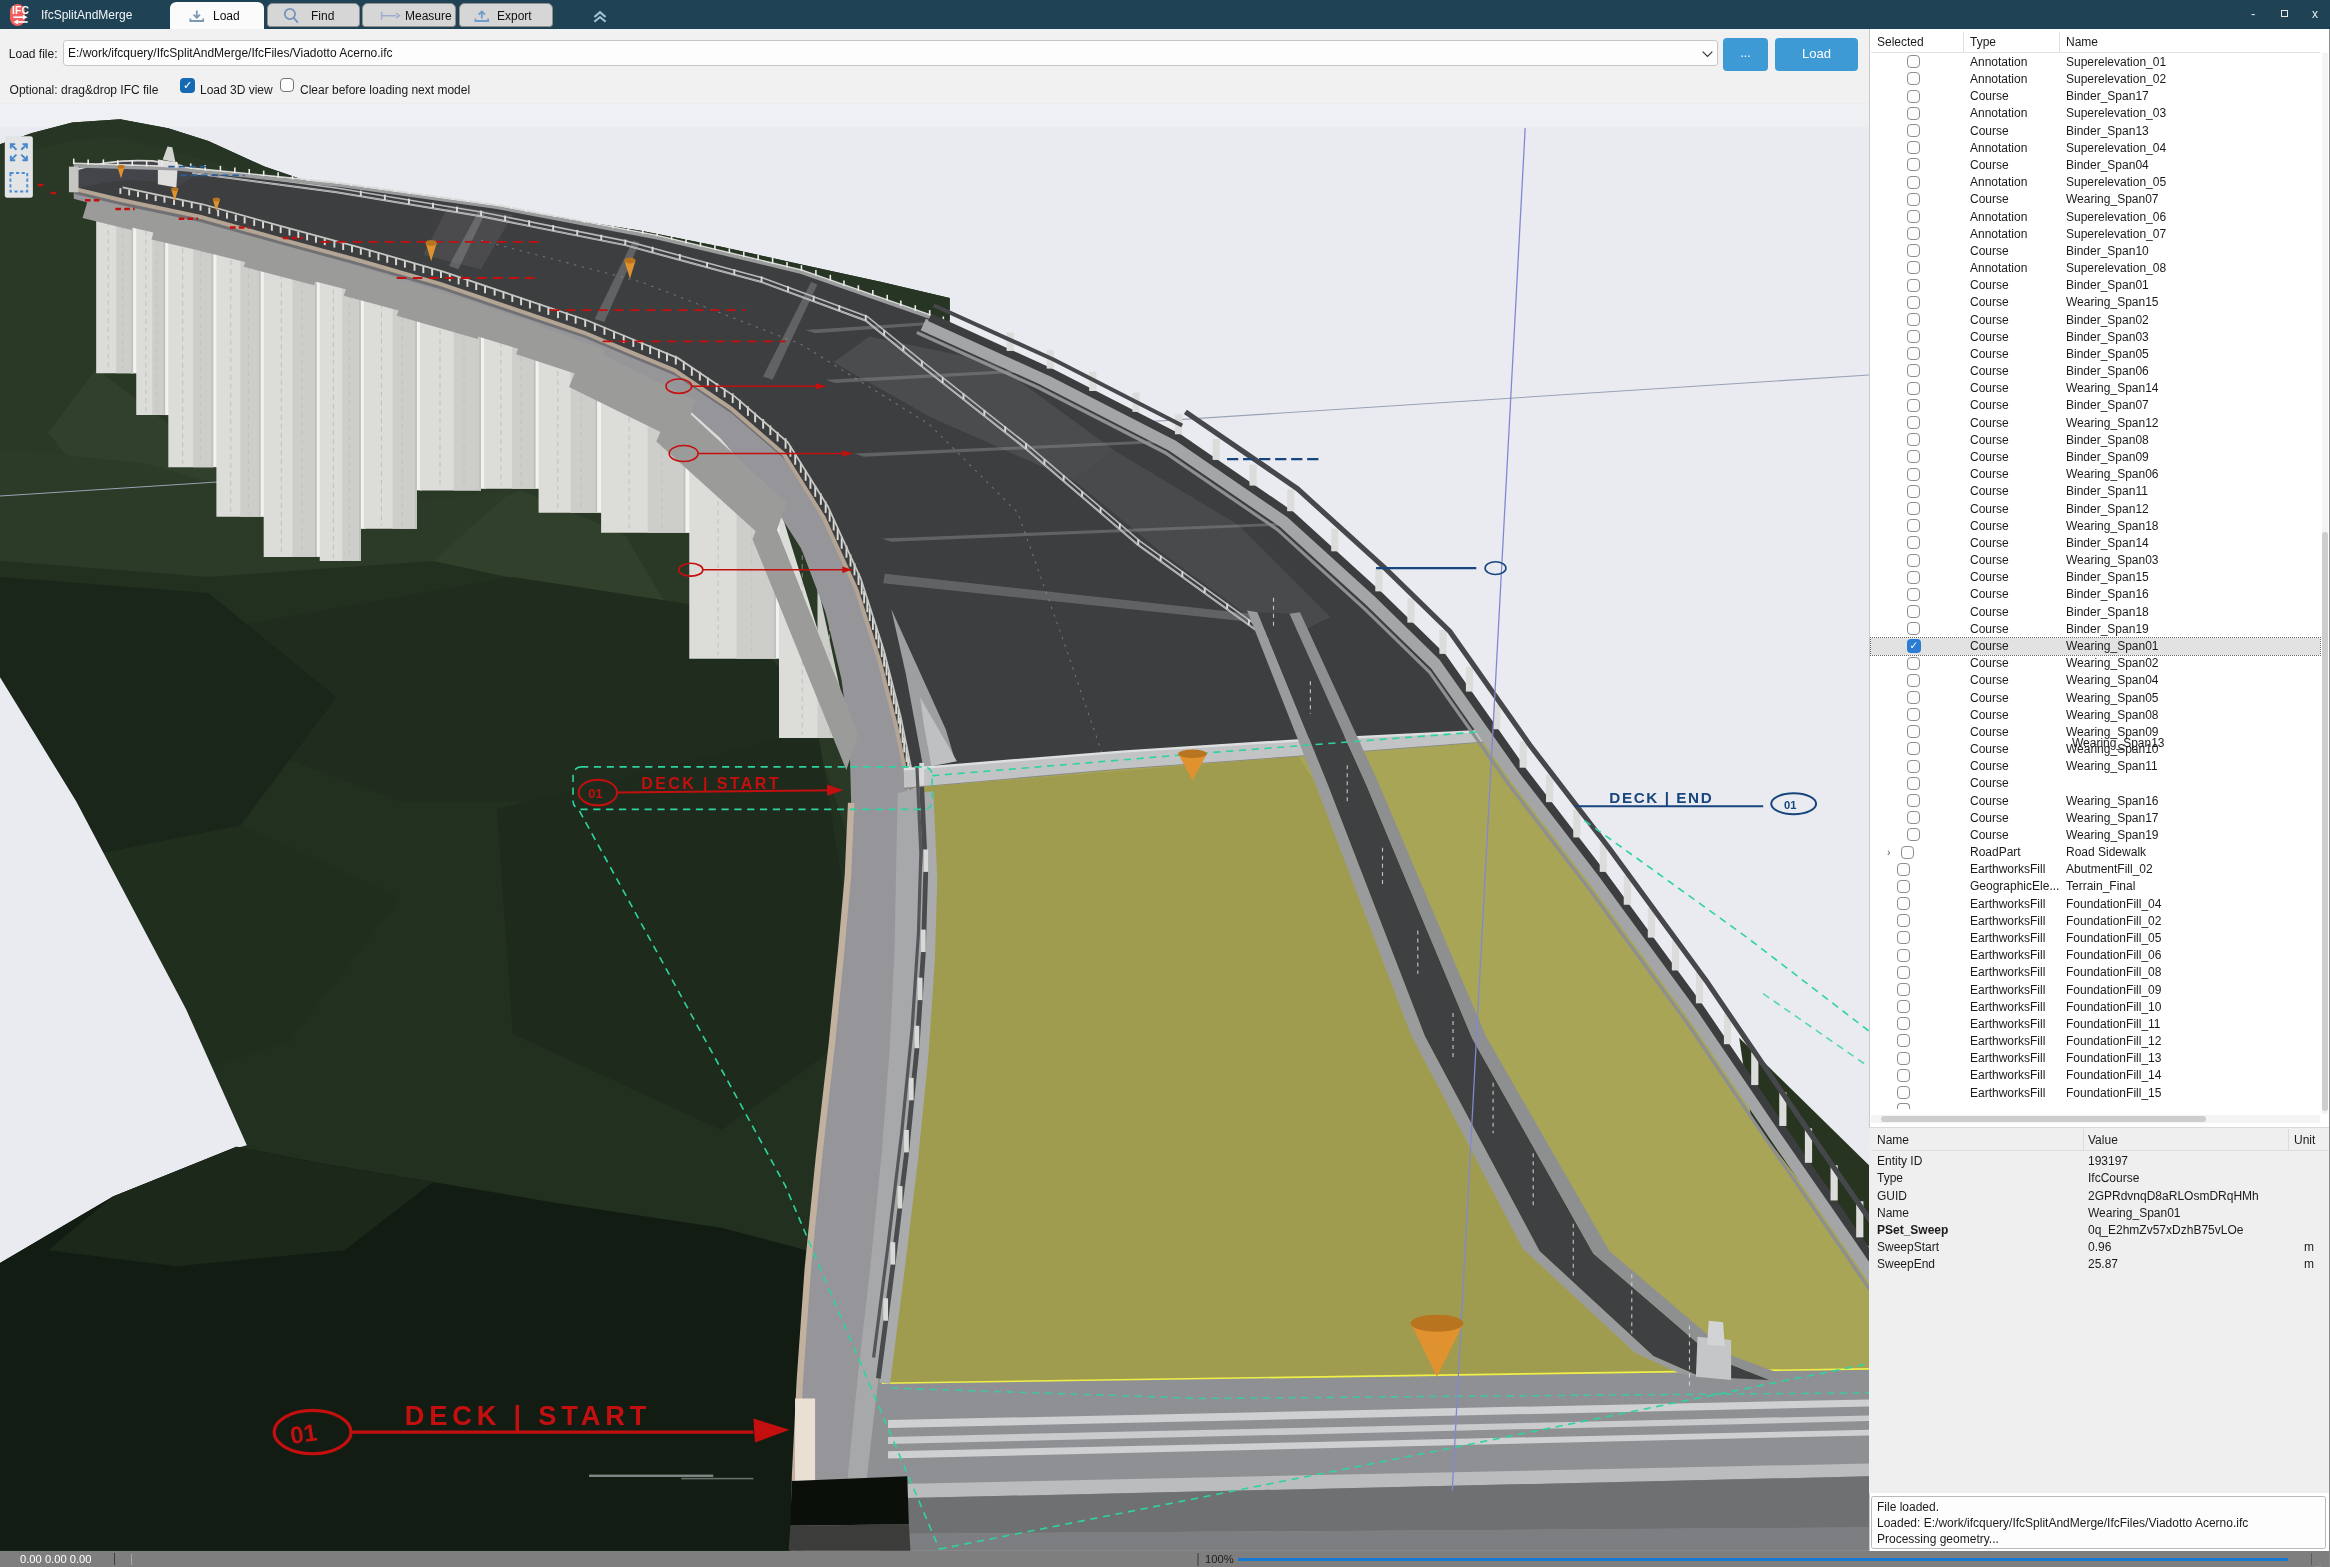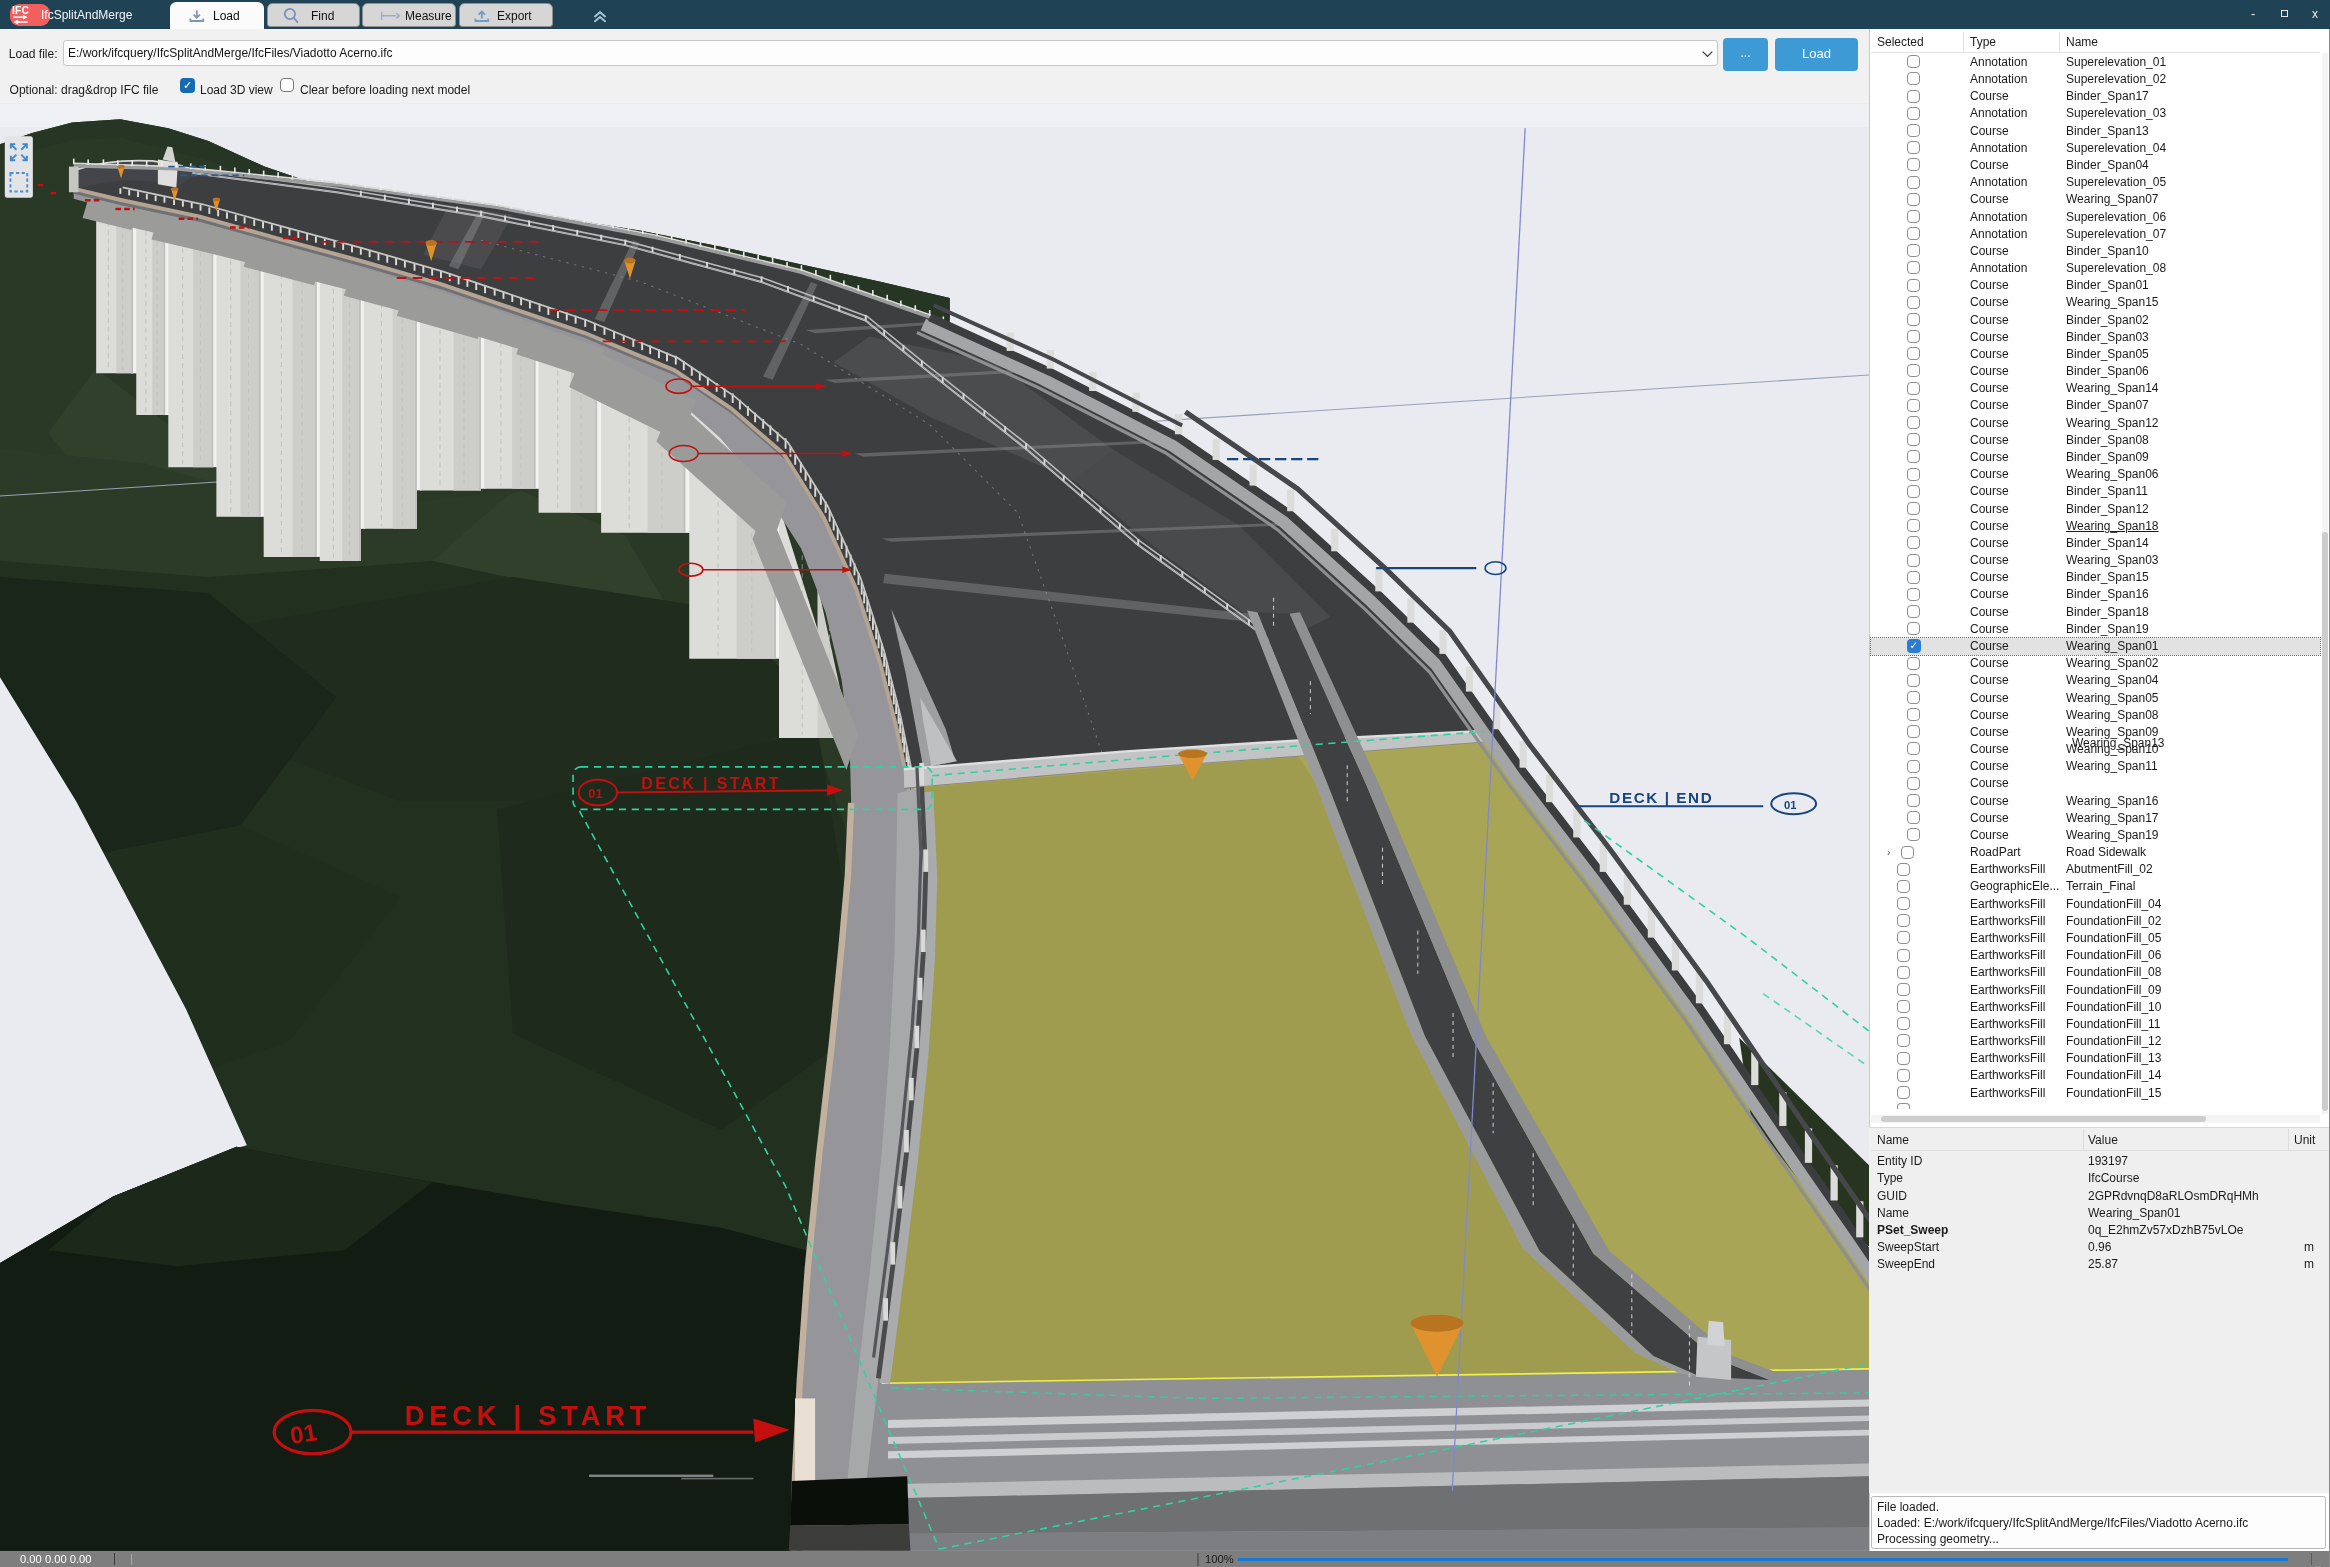--- a/index.html
+++ b/index.html
@@ -5,21 +5,21 @@
   font-family:"Liberation Sans", sans-serif; }
 .abs { position:absolute; }
 .tr { position:absolute; font-size:12px; color:#1b1b1b; white-space:nowrap; }
 .pr { position:absolute; font-size:12px; color:#1b1b1b; white-space:nowrap; }
 .tab { position:absolute; top:3.2px; height:24px; background:#d6d6d6; border:0.8px solid #8f8f8f;
   border-radius:5.6px 5.6px 3.2px 3.2px; color:#111; font-size:13px; }
 </style></head>
 <body>
 
 <div class="abs" style="left:0;top:0;width:2330px;height:29px;background:#1f4254;"></div>
-<div class="abs" style="left:9.6px;top:4px;width:40px;height:22.4px;background:#f15f5f;border-radius:9px;">
+<div class="abs" style="left:9.6px;top:4px;width:15px;height:22.4px;background:#f15f5f;border-radius:9px;">
  <div style="position:absolute;left:2.4px;top:0.8px;font-size:10.4px;font-weight:bold;color:#fff;letter-spacing:0.2px;">IFC</div>
  <svg width="21" height="11.2" style="position:absolute;left:0;top:10.4px;" viewBox="0 0 26 14">
    <line x1="4" y1="4" x2="19" y2="4" stroke="#fff" stroke-width="2"></line>
       <polygon points="22,4 16,1 16,7" fill="#fff"></polygon>
    <line x1="22" y1="10" x2="7" y2="10" stroke="#fff" stroke-width="2"></line>
       <polygon points="4,10 10,7 10,13" fill="#fff"></polygon>
  </svg>
 </div>
 <div class="abs" style="left:41px;top:8px;color:#f2f5f7;font-size:12px;">IfcSplitAndMerge</div>
 
@@ -673,21 +673,21 @@
 <div class="tr" style="left:1970px;top:467px;">Course</div>
 <div class="tr" style="left:2066px;top:467px;">Wearing_Span06</div>
 <div style="position:absolute;left:1907px;top:485px;width:13px;height:13px;border-radius:4px;background:#fdfdfd;border:1.1px solid #8e8e8e;"></div>
 <div class="tr" style="left:1970px;top:484px;">Course</div>
 <div class="tr" style="left:2066px;top:484px;">Binder_Span11</div>
 <div style="position:absolute;left:1907px;top:502px;width:13px;height:13px;border-radius:4px;background:#fdfdfd;border:1.1px solid #8e8e8e;"></div>
 <div class="tr" style="left:1970px;top:502px;">Course</div>
 <div class="tr" style="left:2066px;top:502px;">Binder_Span12</div>
 <div style="position:absolute;left:1907px;top:519px;width:13px;height:13px;border-radius:4px;background:#fdfdfd;border:1.1px solid #8e8e8e;"></div>
 <div class="tr" style="left:1970px;top:519px;">Course</div>
-<div class="tr" style="left:2066px;top:519px;text-decoration:underline;">Wearing_Span18</div>
+<div class="tr" style="left:2066px;top:519px;">Wearing_Span18</div>
 <div style="position:absolute;left:1907px;top:536px;width:13px;height:13px;border-radius:4px;background:#fdfdfd;border:1.1px solid #8e8e8e;"></div>
 <div class="tr" style="left:1970px;top:536px;">Course</div>
 <div class="tr" style="left:2066px;top:536px;">Binder_Span14</div>
 <div style="position:absolute;left:1907px;top:554px;width:13px;height:13px;border-radius:4px;background:#fdfdfd;border:1.1px solid #8e8e8e;"></div>
 <div class="tr" style="left:1970px;top:553px;">Course</div>
 <div class="tr" style="left:2066px;top:553px;">Wearing_Span03</div>
 <div style="position:absolute;left:1907px;top:571px;width:13px;height:13px;border-radius:4px;background:#fdfdfd;border:1.1px solid #8e8e8e;"></div>
 <div class="tr" style="left:1970px;top:570px;">Course</div>
 <div class="tr" style="left:2066px;top:570px;">Binder_Span15</div>
 <div style="position:absolute;left:1907px;top:588px;width:13px;height:13px;border-radius:4px;background:#fdfdfd;border:1.1px solid #8e8e8e;"></div>

